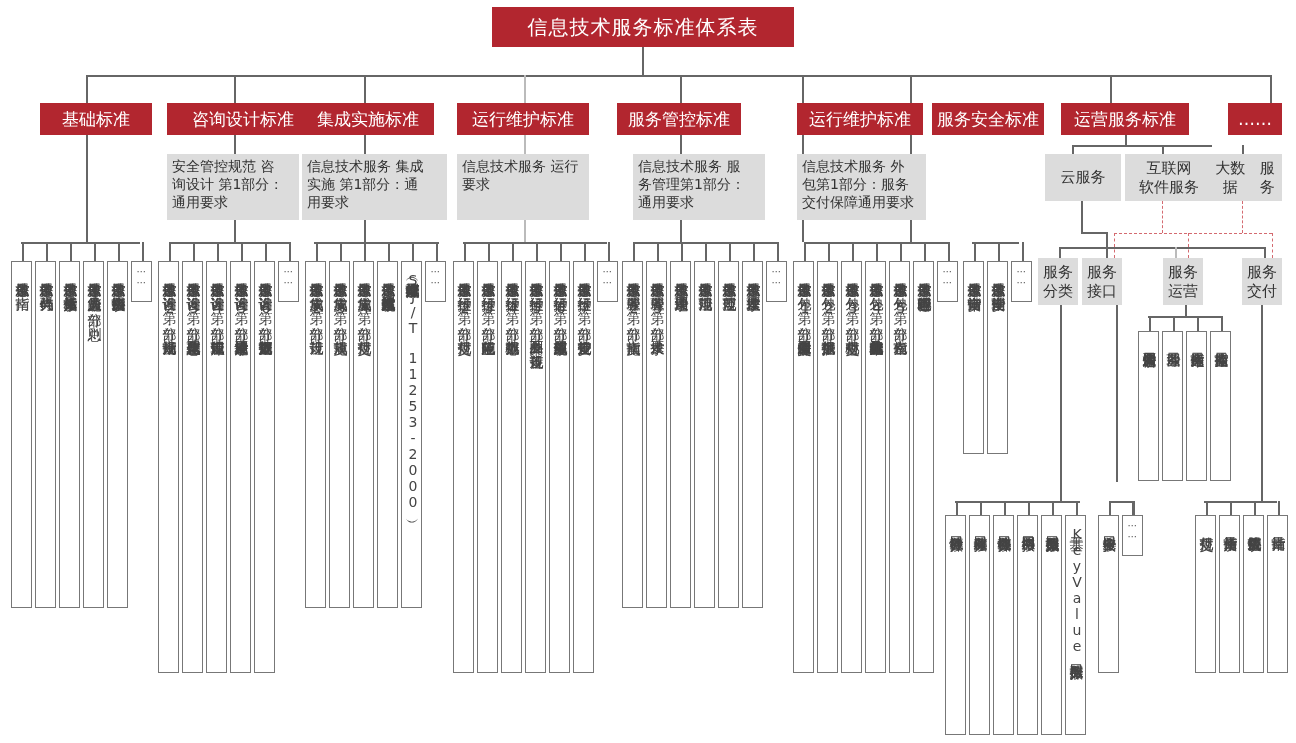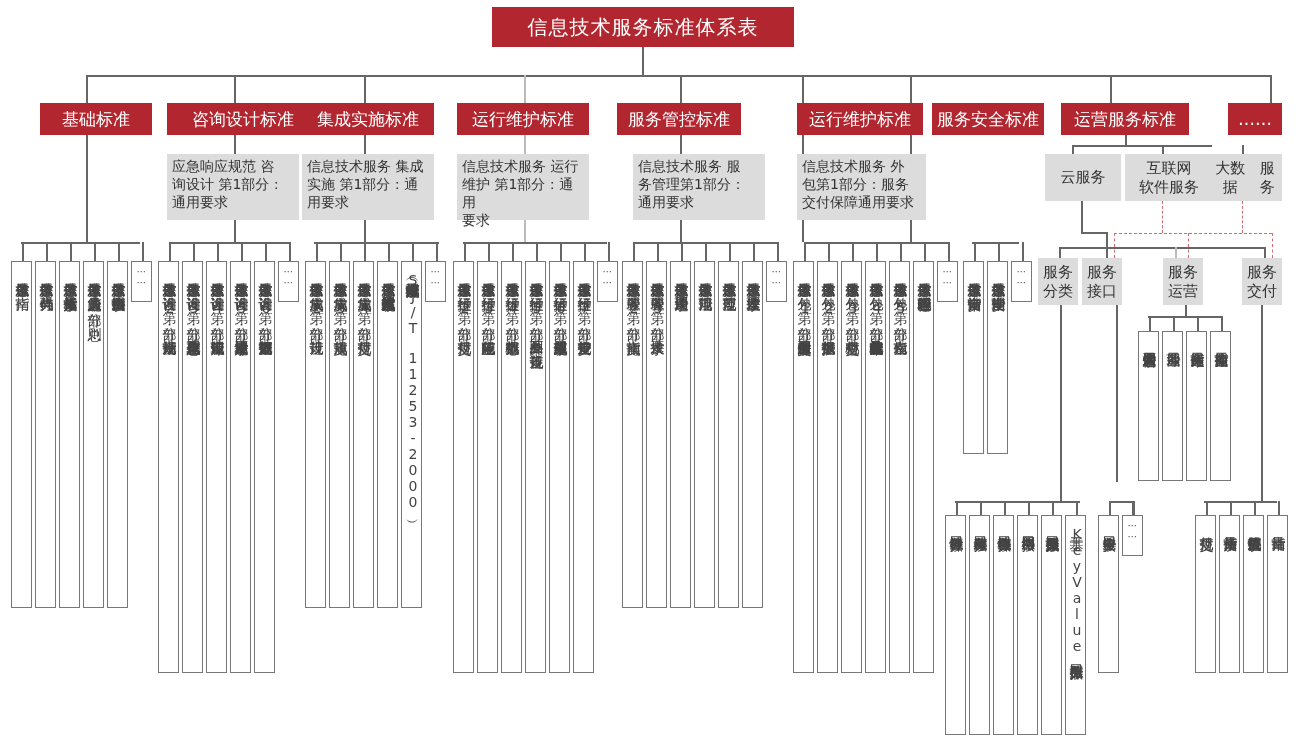--- a/index.html
+++ b/index.html
@@ -53,32 +53,31 @@
 
 <div class="abs vl" style="left:86px;top:135px;height:107px"></div>
 <div class="abs vl" style="left:234px;top:135px;height:19px"></div>
 <div class="abs vl" style="left:364px;top:135px;height:19px"></div>
 <div class="abs vlg" style="left:524px;top:135px;height:19px"></div>
 <div class="abs vl" style="left:680px;top:135px;height:19px"></div>
 <div class="abs vl" style="left:802px;top:135px;height:19px"></div>
 <div class="abs vl" style="left:910px;top:135px;height:107px"></div>
 
 <div class="abs sub" style="left:167px;top:154px;width:132px;height:66px">
-  <div>应急响应规范 咨</div>
+  <div>安全管控规范 咨</div>
   <div>询设计 第1部分：</div>
   <div>通用要求</div>
 </div>
-<div class="abs sub" style="left:302px;top:154px;width:132px;height:66px">
+<div class="abs sub" style="left:302px;top:154px;width:145px;height:66px">
   <div>信息技术服务 集成</div>
   <div>实施 第1部分：通</div>
   <div>用要求</div>
 </div>
 <div class="abs sub" style="left:457px;top:154px;width:132px;height:66px">
   <div>信息技术服务 运行</div>
-  <div>维护 第1部分：通用</div>
   <div>要求</div>
 </div>
 <div class="abs sub" style="left:633px;top:154px;width:132px;height:66px">
   <div>信息技术服务 服</div>
   <div>务管理第1部分：</div>
   <div>通用要求</div>
 </div>
 <div class="abs sub" style="left:754px;top:154px;width:0;height:0"></div>
 <div class="abs sub" style="left:754px;top:154px;width:0;height:0;padding:0"></div>
 

